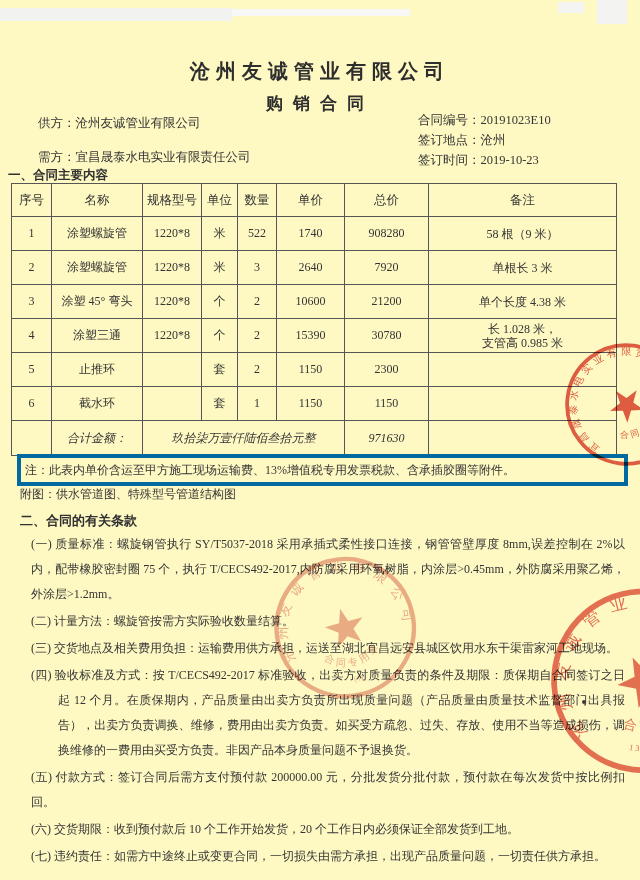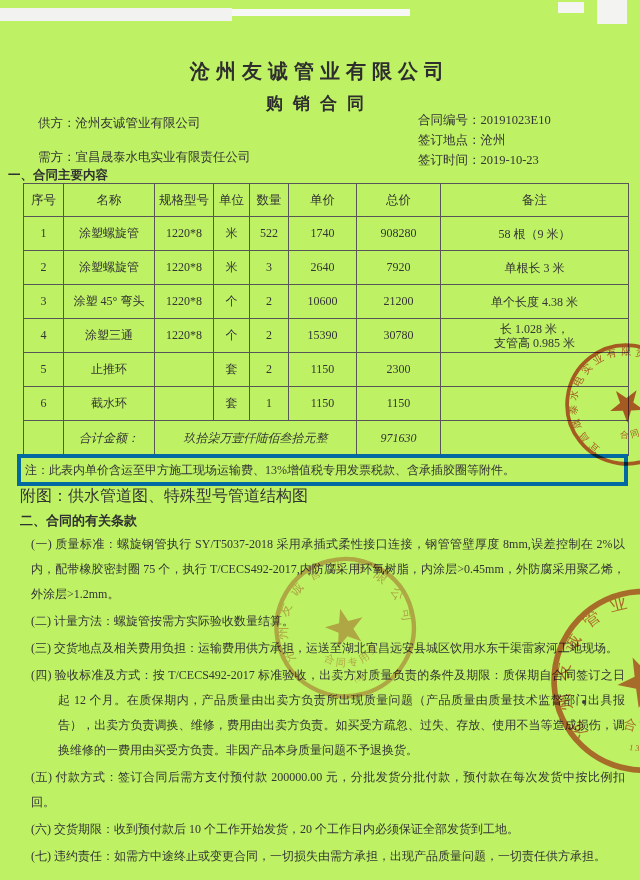--- a/index.html
+++ b/index.html
@@ -1,18 +1,18 @@
 <!DOCTYPE html>
 <html><head>
 <meta charset="utf-8">
 <style>
   html,body{margin:0;padding:0;background:#e9e9e9;}
   .page{
     position:relative;width:640px;height:880px;margin:0 auto;
-    background:#bef264;overflow:hidden;
+    background:#fef9c3;overflow:hidden;
     font-family:"Liberation Serif","DejaVu Serif",serif;
     color:#383838;
   }
   
   .scan-band1{position:absolute;left:0;top:8px;width:232px;height:13px;background:#f2f2f1;}
   .scan-band2{position:absolute;left:232px;top:9px;width:178px;height:7px;background:#f7f7f6;}
   .scan-rect1{position:absolute;left:558px;top:2px;width:26px;height:11px;background:#f4f4f3;}
   .scan-rect2{position:absolute;left:597px;top:0;width:30px;height:24px;background:#f3f3f2;}
   .ink-dot{position:absolute;left:582px;top:700px;width:4px;height:4px;border-radius:50%;background:#3c3c3c;}
 
@@ -20,32 +20,32 @@
     font-size:20px;font-weight:600;letter-spacing:6px;color:#2e2e2e;}
   .doc-subtitle{position:absolute;left:0;top:92px;width:100%;text-align:center;
     font-size:17px;font-weight:600;letter-spacing:10px;color:#2e2e2e;}
 
   .meta{font-size:12.5px;color:#343434;}
   .supplier-line{position:absolute;left:38px;top:115px;text-align:right;}
   .buyer-line{position:absolute;left:38px;top:149px;}
   .meta-right{position:absolute;left:418px;top:110px;line-height:20px;}
   .section-title{position:absolute;left:8px;top:167px;font-size:12.5px;font-weight:600;color:#303030;}
 
-  table.main{position:absolute;left:23px;top:183px;width:605px;border-collapse:collapse;table-layout:fixed;}
+  table.main{position:absolute;left:11px;top:183px;width:605px;border-collapse:collapse;table-layout:fixed;}
   table.main td,table.main th{border:1px solid #565656;text-align:center;vertical-align:middle;
     font-size:12px;font-weight:normal;color:#343434;padding:0 2px;overflow:hidden;}
   table.main th{font-size:12.5px;height:32px;}
   table.main td{height:33px;}
   td.remark{white-space:pre-line;line-height:14px;}
   tr.total-row td{height:34px;font-style:italic;}
 
   .note-box{position:absolute;left:17px;top:454px;width:599px;height:24px;
     border:4px solid #0369a1;font-size:12px;line-height:24px;padding-left:4px;color:#343434;
     white-space:nowrap;overflow:hidden;}
-  .attachment-line{position:absolute;left:20px;top:486px;font-size:16px;color:#343434;}
+  .attachment-line{position:absolute;left:20px;top:486px;font-size:12px;color:#343434;}
   .section2-title{position:absolute;left:20px;top:512px;font-size:13px;font-weight:600;color:#303030;}
 
   .clauses{position:absolute;left:15px;top:532px;width:610px;font-size:12px;
     line-height:25px;text-align:justify;color:#343434;}
   .clauses p{margin:0 0 2px 16px;}
   .clauses p.hang{padding-left:27px;text-indent:-27px;}
 
   
   .stamp{position:absolute;mix-blend-mode:multiply;pointer-events:none;}
   .stamp svg{display:block;width:100%;height:100%;overflow:visible;}

